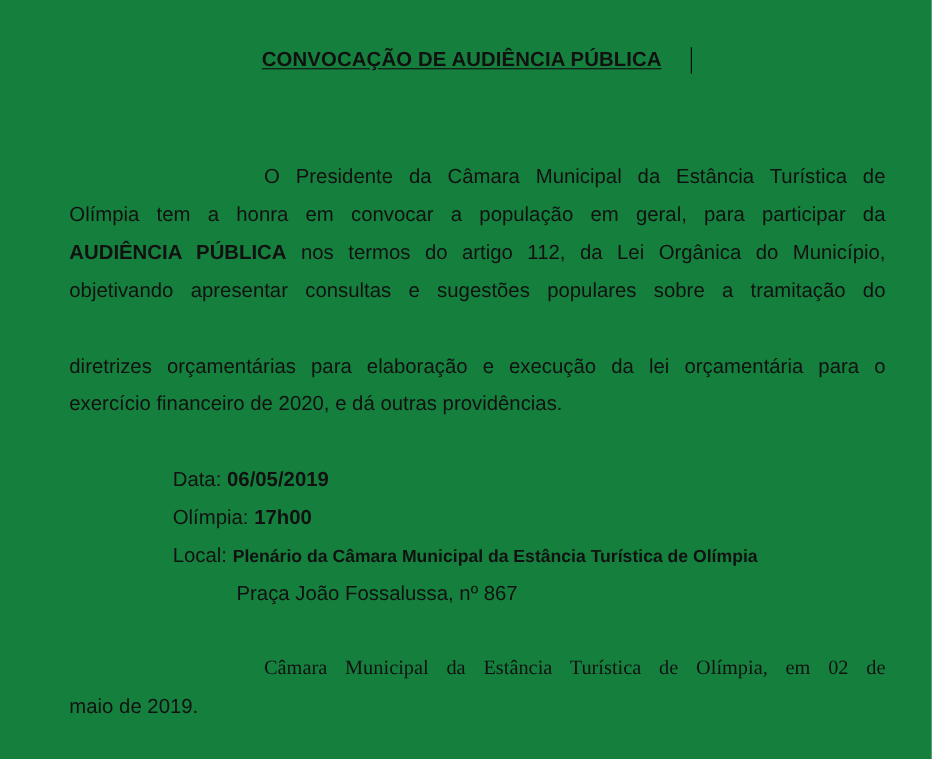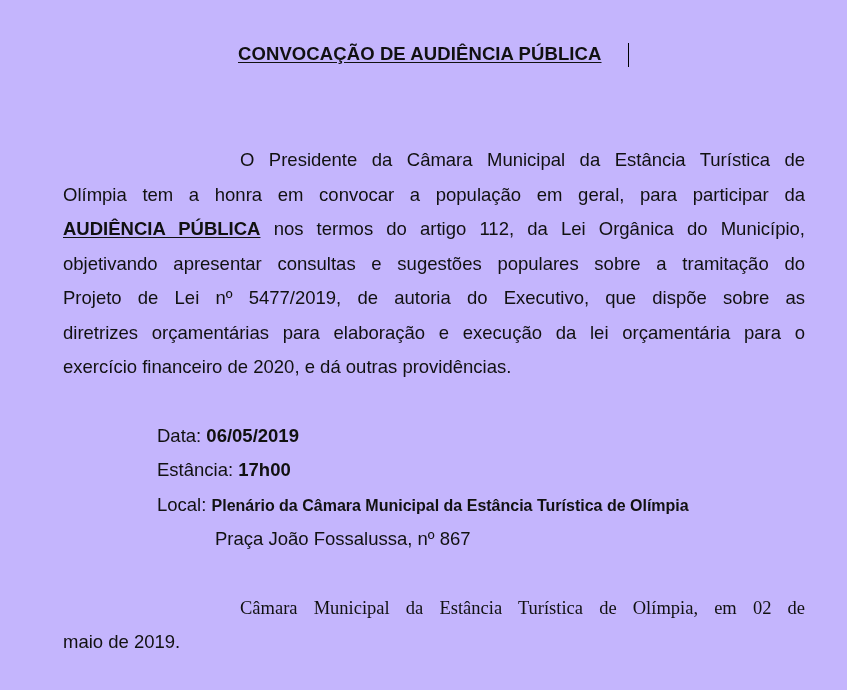--- a/index.html
+++ b/index.html
@@ -12,21 +12,21 @@
       height: 690px;
       position: relative;
       overflow: hidden;
       font-family: "Liberation Sans", sans-serif;
       color: #111111;
     }
     .page {
       position: absolute;
       left: 0; top: 0;
       width: 847px; height: 690px;
-      background: #c4b5fd;
+      background: #15803d;
     }
     .title {
       position: absolute;
       left: 238px;
       top: 43px;
       font-size: 18.5px;
       font-weight: bold;
       text-decoration: underline;
       text-underline-offset: 2px;
       letter-spacing: 0.1px;
@@ -56,21 +56,21 @@
       left: 240px;
       width: 565px;
       text-align: justify;
       text-align-last: justify;
     }
     .last {
       left: 63px;
       text-align: center;
     }
     .b { font-weight: bold; }
-    .u { text-decoration: underline; text-underline-offset: 2px; }
+    .u { text-underline-offset: 2px; }
     .detail {
       position: absolute;
       left: 157px;
       font-size: 18.5px;
       line-height: 22px;
       white-space: nowrap;
     }
     .detail .val { font-weight: bold; }
     .detail .val-small { font-weight: bold; font-size: 16px; }
     .addr {
@@ -90,30 +90,29 @@
   <div class="title">CONVOCAÇÃO DE AUDIÊNCIA PÚBLICA</div>
   <div class="caret"></div>
 
   <div class="line indent" style="top:149px;">O Presidente da Câmara Municipal da Estância Turística de</div>
   <div class="line just" style="top:184px;">Olímpia tem a honra em convocar a população em geral, para participar da</div>
   <div class="line just" style="top:218px;">
     <span class="b u">AUDIÊNCIA PÚBLICA</span>
     <span>nos termos do artigo 112, da Lei Orgânica do Município,</span>
   </div>
   <div class="line just" style="top:253px;">objetivando apresentar consultas e sugestões populares sobre a tramitação do</div>
-  <div class="line just" style="top:287px;">Projeto de Lei nº 5477/2019, de autoria do Executivo, que dispõe sobre as</div>
   <div class="line just" style="top:322px;">diretrizes orçamentárias para elaboração e execução da lei orçamentária para o</div>
   <div class="line last" style="top:356px;">exercício financeiro de 2020, e dá outras providências.</div>
 
   <div class="detail" style="top:425px;">
     <span>Data:</span>
     <span class="val">06/05/2019</span>
   </div>
   <div class="detail" style="top:459px;">
-    <span>Estância:</span>
+    <span>Olímpia:</span>
     <span class="val">17h00</span>
   </div>
   <div class="detail" style="top:494px;">
     <span>Local:</span>
     <span class="val-small">Plenário da Câmara Municipal da Estância Turística de Olímpia</span>
   </div>
   <div class="addr" style="top:528px;">Praça João Fossalussa, nº 867</div>
 
   <div class="line indent" style="top:597px;font-family:Liberation Serif, serif;">Câmara Municipal da Estância Turística de Olímpia, em 02 de</div>
   <div class="line last" style="top:631px;">maio de 2019.</div>

